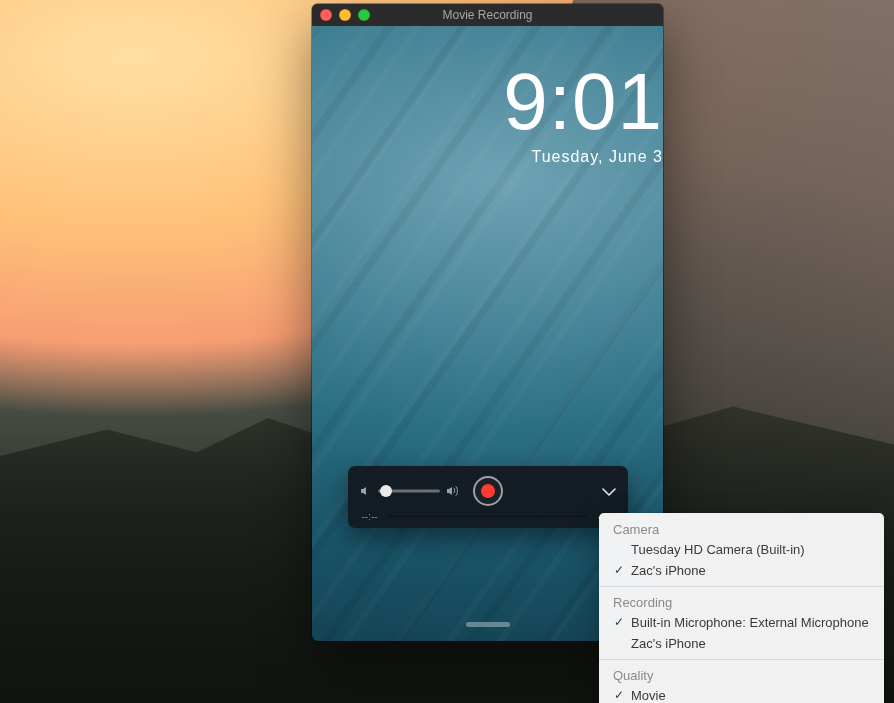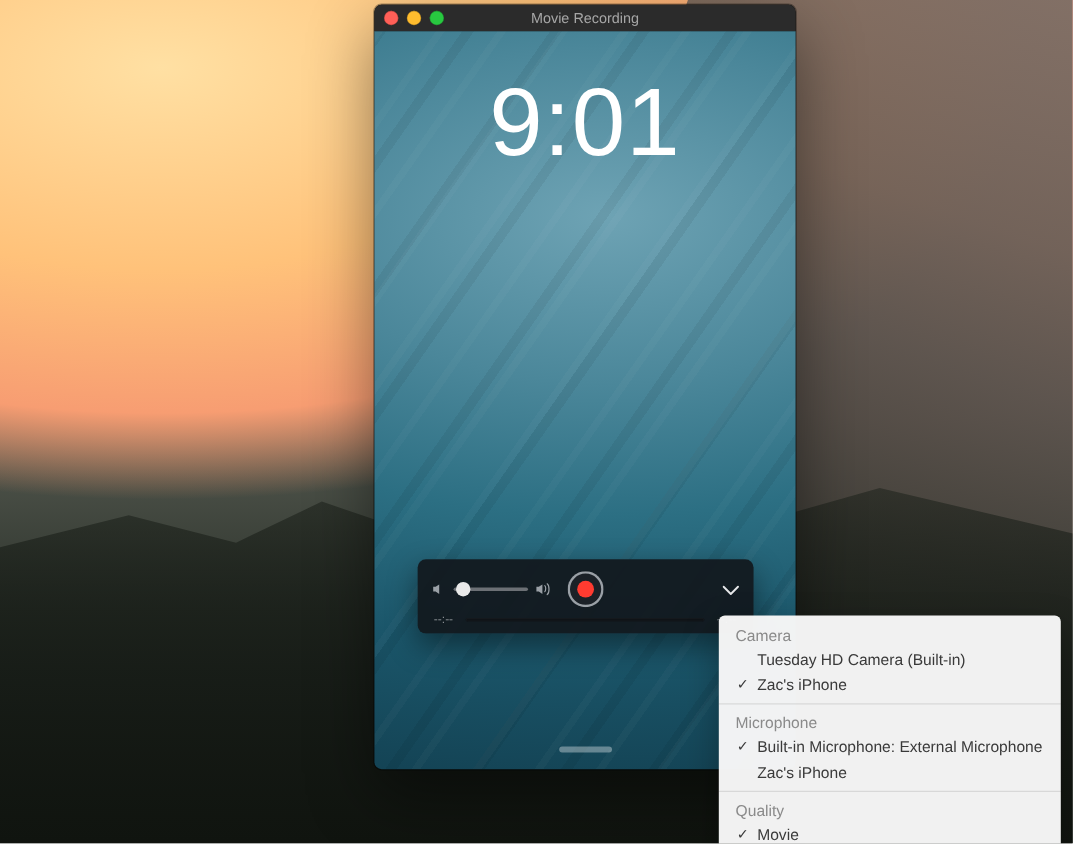--- a/index.html
+++ b/index.html
@@ -63,21 +63,21 @@
     
     .waves {
       position: absolute; inset: 0;
       background:
         repeating-linear-gradient(125deg, rgba(255,255,255,0.05) 0px, rgba(255,255,255,0.05) 6px, rgba(0,0,0,0) 6px, rgba(0,0,0,0) 42px),
         repeating-linear-gradient(125deg, rgba(0,0,0,0.10) 0px, rgba(0,0,0,0.10) 8px, rgba(0,0,0,0) 8px, rgba(0,0,0,0) 60px);
       opacity: 0.55;
     }
 
     .clock {
-      position: absolute; top: 36px; left: 0; right: 0; text-align: center;
+      position: absolute; top: 36px; left: 0; right: 0; text-align: right;
       color: #fff; font-weight: 200; letter-spacing: 1px;
     }
     .clock .time { font-size: 80px; line-height: 1; font-weight: 100; }
     .clock .date { margin-top: 6px; font-size: 16px; font-weight: 400; }
 
     .slide {
       position: absolute; left: 0; right: 0; bottom: 72px;
       display: flex; align-items: center; justify-content: center; gap: 10px;
       color: rgba(11,30,50,0.5); font-size: 26px; font-weight: 300;
     }
@@ -169,20 +169,21 @@
       <div class="dot green"></div>
     </div>
     <div class="titlebar-title">Movie Recording</div>
   </div>
 
   <div class="viewport">
     <div class="waves"></div>
 
     <div class="clock">
       <div class="time">9:01</div>
+      <div class="date">Tuesday, June 3</div>
     </div>
 
 
     <div class="home-bar"></div>
 
     <div class="toolbar">
       <div class="vol">
         <span>
           <svg width="12" height="12" viewBox="0 0 12 12">
               <path d="M1 4h2l3-2v8l-3-2H1z" fill="#9aa0a6"></path>
@@ -223,21 +224,21 @@
   <div class="section-title">Camera</div>
   <div class="item">
     <span class="check"></span>
     <span>Tuesday HD Camera (Built-in)</span>
   </div>
   <div class="item">
     <span class="check">✓</span>
     <span>Zac's iPhone</span>
   </div>
   <hr>
-  <div class="section-title">Microphone</div>
+  <div class="section-title">Recording</div>
   <div class="item">
     <span class="check">✓</span>
     <span>Built-in Microphone: External Microphone</span>
   </div>
   <div class="item">
     <span class="check"></span>
     <span>Zac's iPhone</span>
   </div>
   <hr>
   <div class="section-title">Quality</div>

